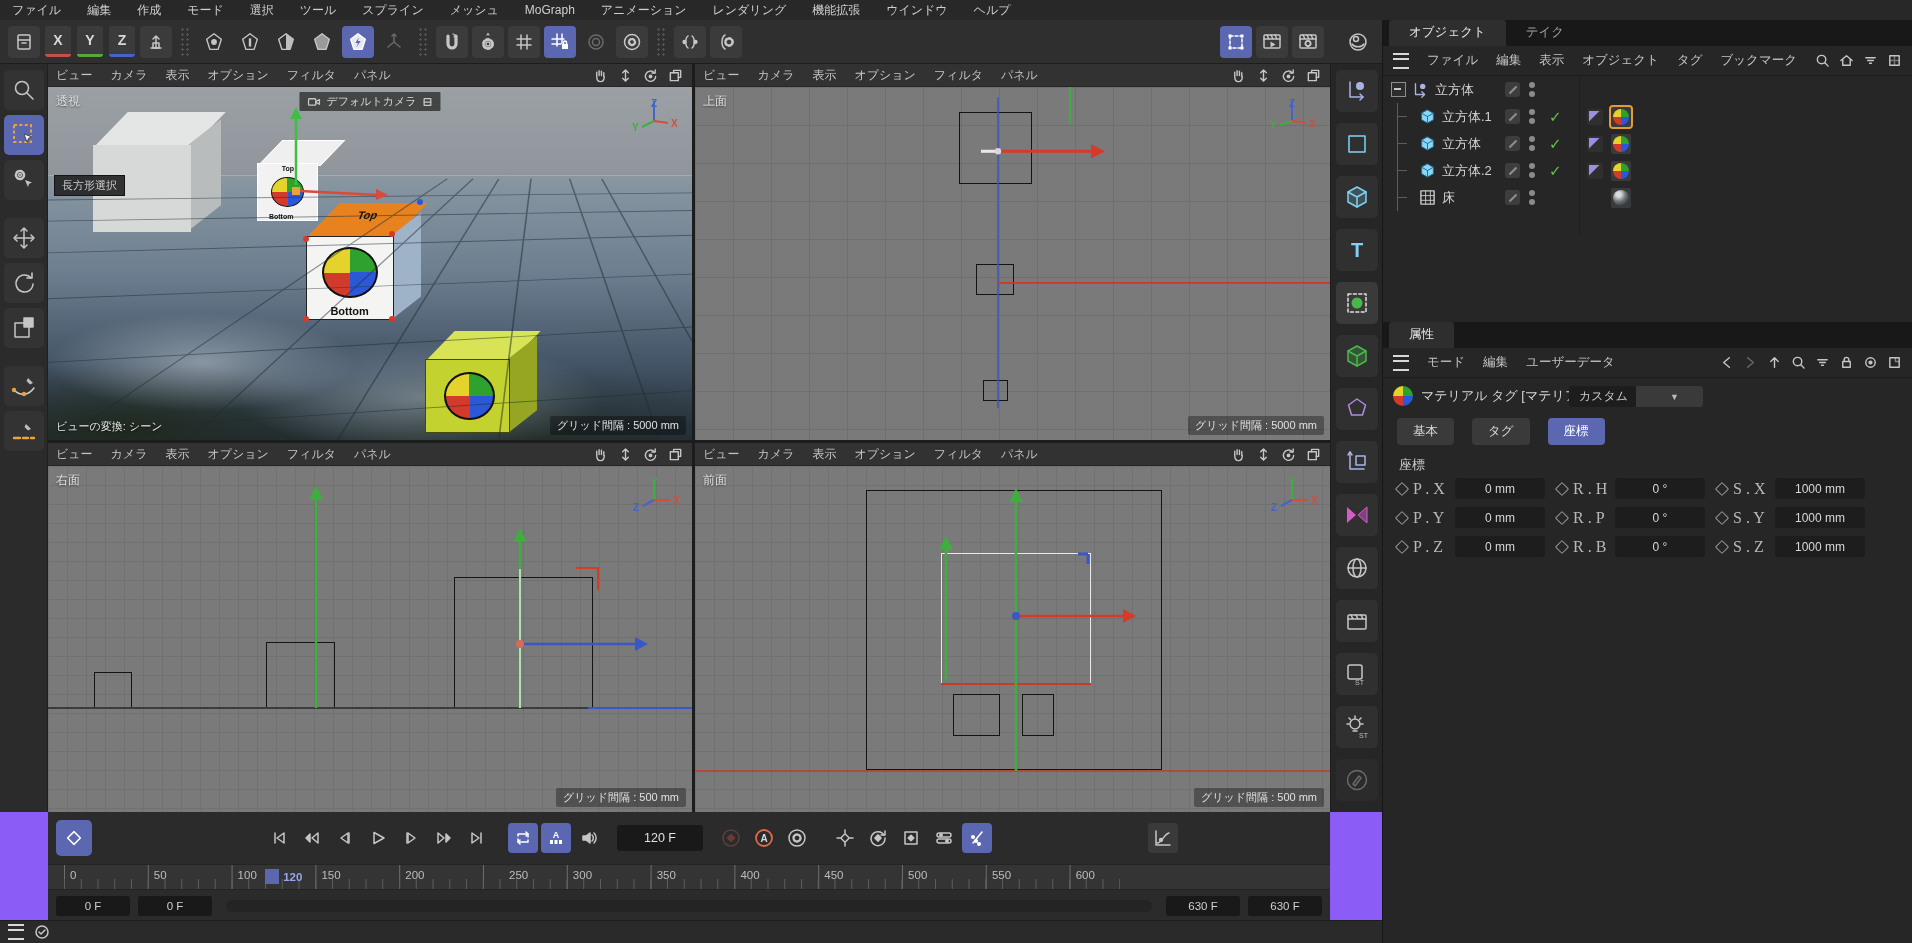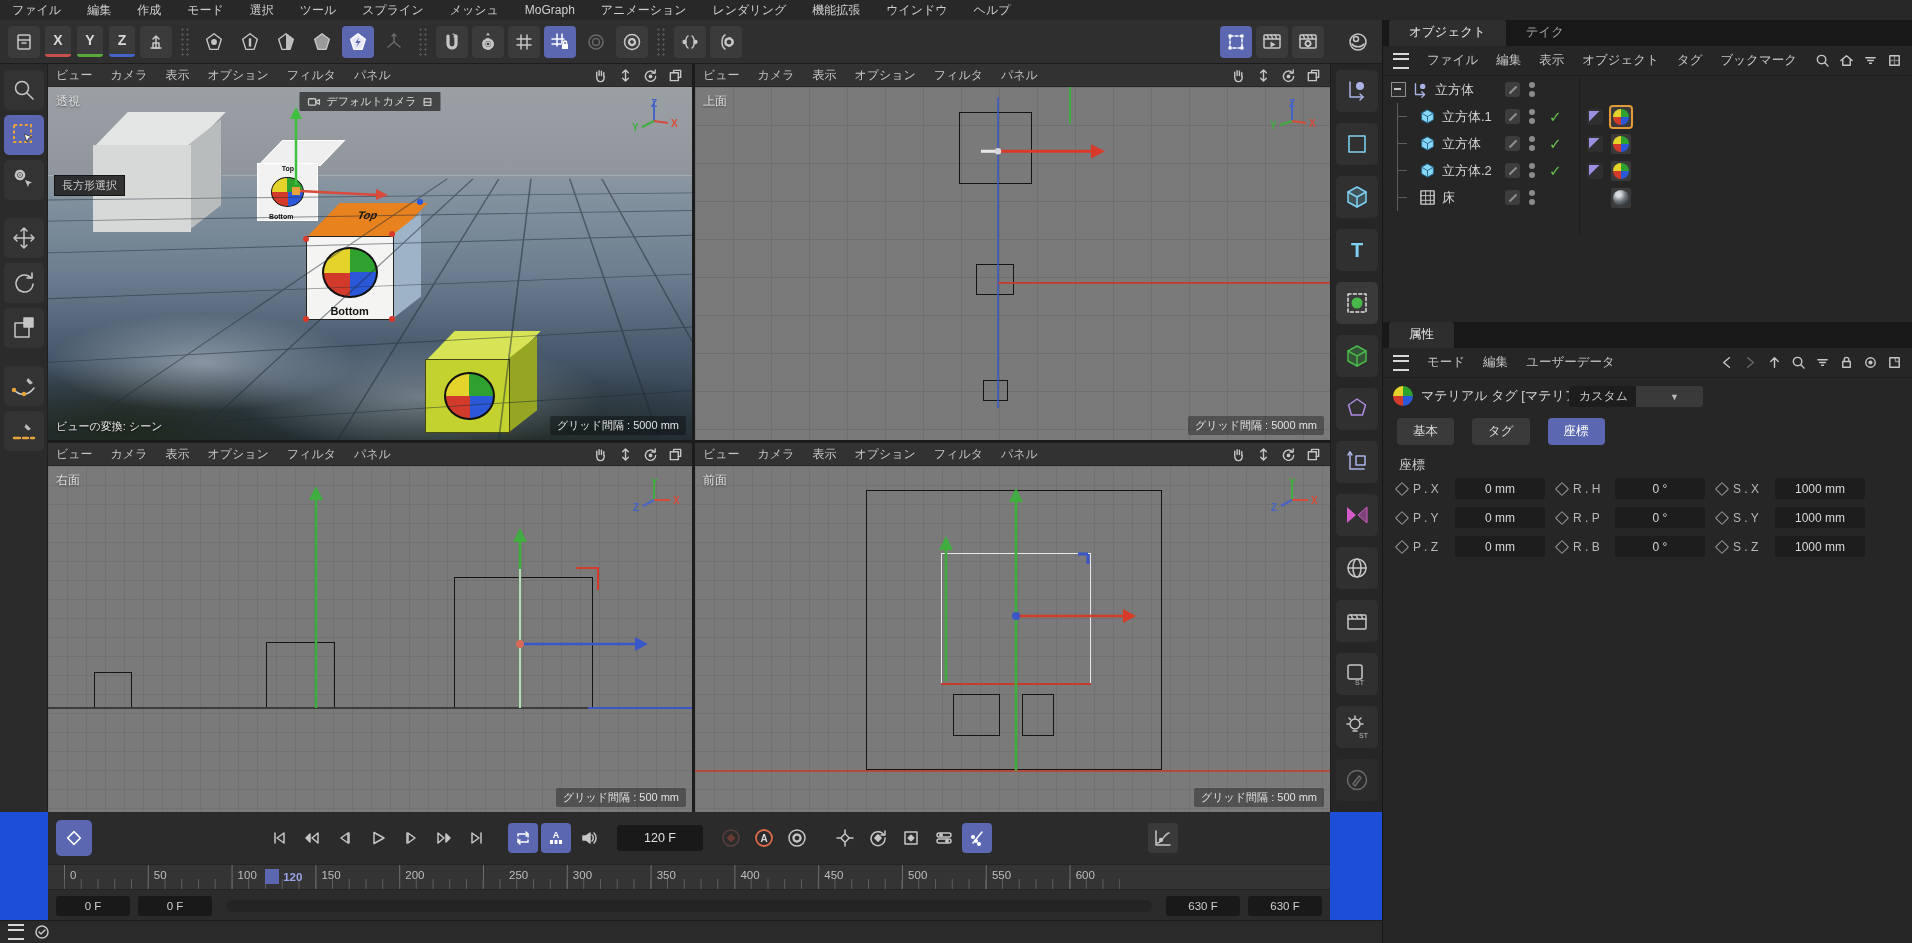--- a/index.html
+++ b/index.html
@@ -1,16 +1,16 @@
 <!DOCTYPE html>
 <html><head>
 <meta charset="utf-8">
 <style>
   html,body{margin:0;padding:0;background:#1b1b1b;}
-  #root{position:relative;width:1912px;height:943px;background:#1d4ed8;overflow:hidden;
+  #root{position:relative;width:1912px;height:943px;background:#8b5cf6;overflow:hidden;
         font-family:"Liberation Sans","DejaVu Sans",sans-serif;color:#c8c8c8;font-size:12px;}
   .sv{stroke:#c6c6c6;fill:none;stroke-width:1.5;stroke-linecap:round;stroke-linejoin:round;display:block}
   .dim .sv,.sv.dim{stroke:#6a6a6a}
 
   
   .menubar{position:absolute;left:0;top:0;width:100%;height:20px;background:#282828;
            display:flex;align-items:center;gap:26px;padding-left:12px;box-sizing:border-box;}
   .menu-item{color:#cfcfcf;font-size:12px;cursor:default;}
 
   
@@ -158,21 +158,21 @@
           display:flex;align-items:center;color:#cccccc;font-size:12px;}
   .preset span{flex:1;padding-left:10px;}
   .preset .arr{width:18px;height:100%;background:#3a3a3a;border-radius:0 3px 3px 0;display:flex;align-items:center;justify-content:center;color:#bbb;font-size:9px;}
   .pillrow{position:absolute;left:14px;top:398px;display:flex;gap:18px;}
   .pill{background:#3a3a3a;border-radius:4px;padding:5px 16px;font-size:12.5px;color:#dcdcdc;}
   .pill.act{background:#5b67b1;color:#fff;}
   .sectlabel{position:absolute;left:16px;top:436px;font-size:13px;color:#cfcfcf;}
   .cgrid{position:absolute;left:14px;top:458px;display:grid;grid-template-columns:auto auto auto;column-gap:12px;row-gap:8px;}
   .cfield{display:flex;align-items:center;gap:6px;}
   .cdia{width:8px;height:8px;border:1.5px solid #9a9a9a;transform:rotate(45deg);border-radius:1px;}
-  .clabel{width:36px;color:#b8b8b8;font-size:12px;}
+  .clabel{width:36px;color:#b8b8b8;font-size:16px;font-family:Liberation Serif, serif;}
   .cinput{width:90px;height:21px;background:#1d1d1d;border-radius:3px;color:#d8d8d8;display:flex;align-items:center;justify-content:center;font-size:12px;}
 
   .axtxt{font-size:10px;font-weight:bold;font-family:"Liberation Sans",sans-serif;stroke:none;}
 </style>
 </head>
 <body>
 
 <div id="root">
 
   <div class="menubar">

